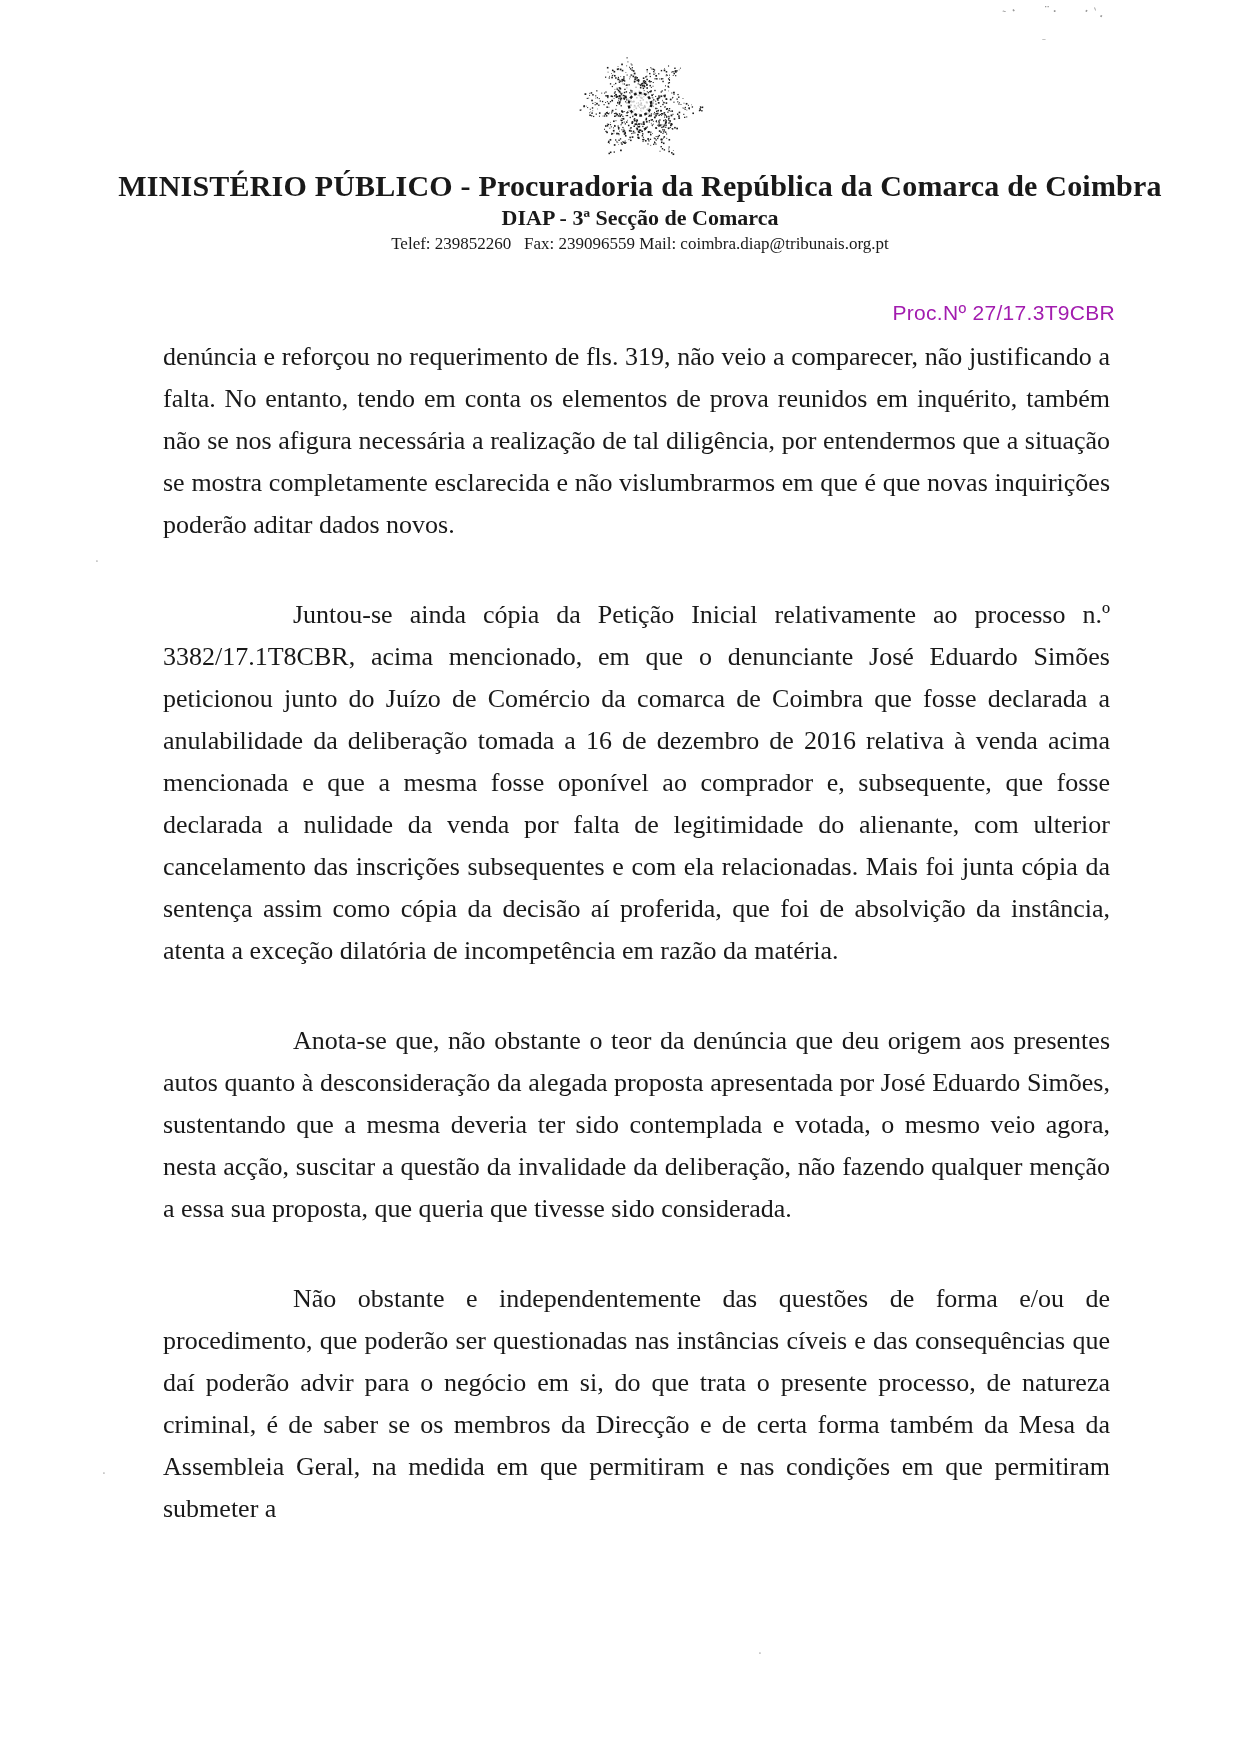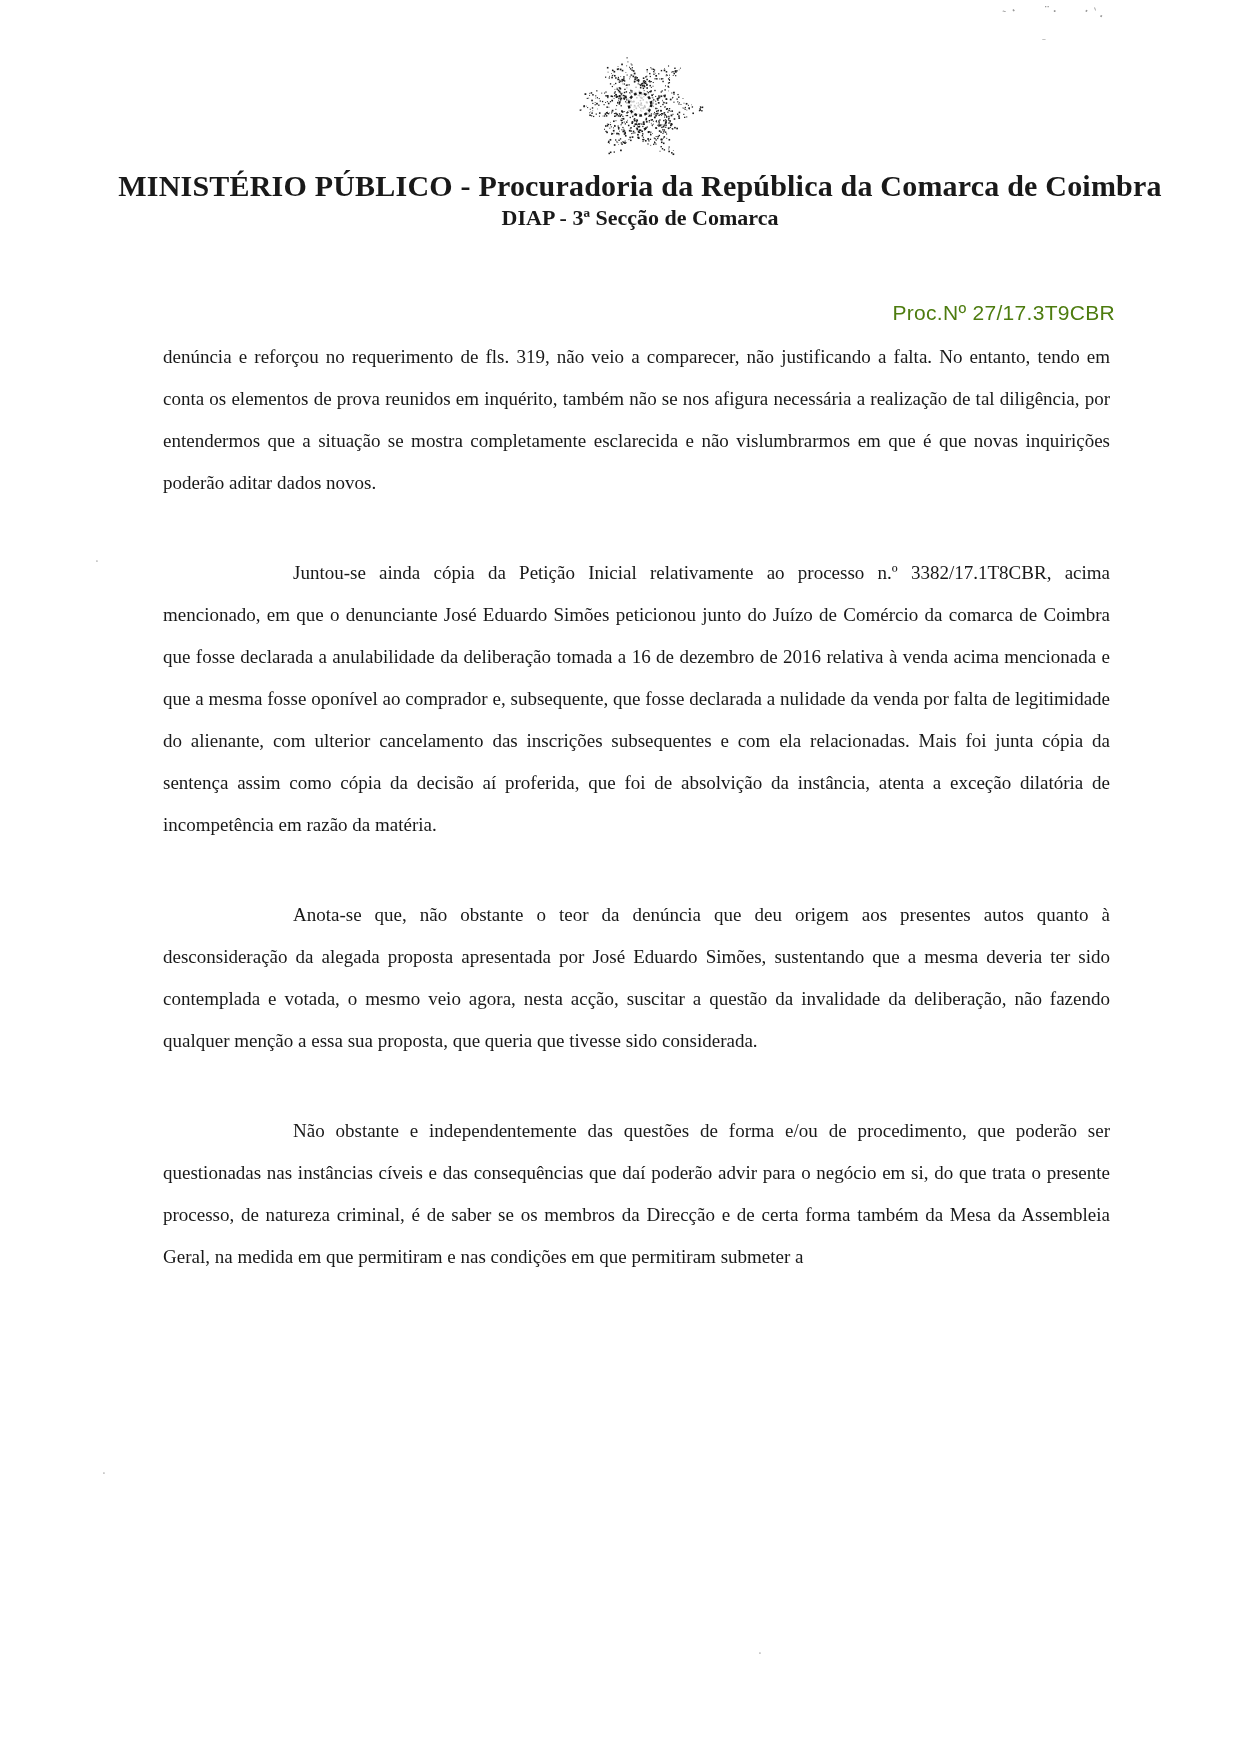--- a/index.html
+++ b/index.html
@@ -22,27 +22,27 @@
     font-weight:bold;font-size:30px;line-height:32px;margin-top:4px;
     letter-spacing:0.2px;white-space:nowrap;
   }
   .dept-subtitle{font-weight:bold;font-size:22px;line-height:26px;margin-top:3px;}
   .addr{font-size:16px;line-height:18px;}
   .contact{font-size:17px;line-height:19px;margin-top:3px;}
 
   .proc-number{
     position:absolute;top:301px;right:125px;
     font-family:"Liberation Sans", sans-serif;
-    font-size:21px;color:#4d7c0f;letter-spacing:0.3px;
+    font-size:21px;color:#a21caf;letter-spacing:0.3px;
   }
 
   
   .doc-body{
     position:absolute;left:163px;top:336px;width:947px;
-    font-size:19px;line-height:42px;
+    font-size:26px;line-height:42px;
     text-align:justify;text-justify:inter-word;
   }
   .doc-body p{margin:0 0 21px 0;}
   .doc-body p.indent{text-indent:130px;margin-top:48px;}
 
   
   .speck{position:absolute;color:#555;opacity:0.6;font-size:13px;line-height:10px;
     font-family:"DejaVu Sans Mono", monospace;pointer-events:none;}
   .speck.faint{opacity:0.35;}
 </style>
@@ -879,20 +879,21 @@
         <rect x="88.0" y="87.1" width="0.8" height="0.8"></rect>
         <rect x="97.7" y="62.0" width="1.0" height="1.0"></rect>
         <rect x="99.6" y="67.4" width="0.8" height="0.8"></rect>
         <rect x="104.8" y="55.5" width="1.6" height="1.6"></rect>
         <rect x="60.4" y="31.5" width="1.1" height="1.1"></rect>
         <circle cx="80" cy="58" r="15" fill="#ffffff" fill-opacity="0.75"></circle>
         <circle cx="80" cy="58" r="12" fill="none" stroke="#1a1a1a" stroke-width="2.5" stroke-dasharray="3 2.5"></circle>
       </svg>
     <div class="org-title">MINISTÉRIO PÚBLICO - Procuradoria da República da Comarca de Coimbra</div>
     <div class="dept-subtitle">DIAP - 3ª Secção de Comarca</div>
+    <div class="contact">Telef: 239852260&nbsp;&nbsp;&nbsp;Fax: 239096559 Mail: coimbra.diap@tribunais.org.pt</div>
   </header>
 
   <div class="proc-number">Proc.Nº 27/17.3T9CBR</div>
 
   <main class="doc-body">
     <p>denúncia e reforçou no requerimento de fls. 319, não veio a comparecer, não justificando a falta. No entanto, tendo em conta os elementos de prova reunidos em inquérito, também não se nos afigura necessária a realização de tal diligência, por entendermos que a situação se mostra completamente esclarecida e não vislumbrarmos em que é que novas inquirições poderão aditar dados novos.</p>
     <p class="indent">Juntou-se ainda cópia da Petição Inicial relativamente ao processo n.º 3382/17.1T8CBR, acima mencionado, em que o denunciante José Eduardo Simões peticionou junto do Juízo de Comércio da comarca de Coimbra que fosse declarada a anulabilidade da deliberação tomada a 16 de dezembro de 2016 relativa à venda acima mencionada e que a mesma fosse oponível ao comprador e, subsequente, que fosse declarada a nulidade da venda por falta de legitimidade do alienante, com ulterior cancelamento das inscrições subsequentes e com ela relacionadas. Mais foi junta cópia da sentença assim como cópia da decisão aí proferida, que foi de absolvição da instância, atenta a exceção dilatória de incompetência em razão da matéria.</p>
     <p class="indent">Anota-se que, não obstante o teor da denúncia que deu origem aos presentes autos quanto à desconsideração da alegada proposta apresentada por José Eduardo Simões, sustentando que a mesma deveria ter sido contemplada e votada, o mesmo veio agora, nesta acção, suscitar a questão da invalidade da deliberação, não fazendo qualquer menção a essa sua proposta, que queria que tivesse sido considerada.</p>
     <p class="indent">Não obstante e independentemente das questões de forma e/ou de procedimento, que poderão ser questionadas nas instâncias cíveis e das consequências que daí poderão advir para o negócio em si, do que trata o presente processo, de natureza criminal, é de saber se os membros da Direcção e de certa forma também da Mesa da Assembleia Geral, na medida em que permitiram e nas condições em que permitiram submeter a</p>
   </main>

